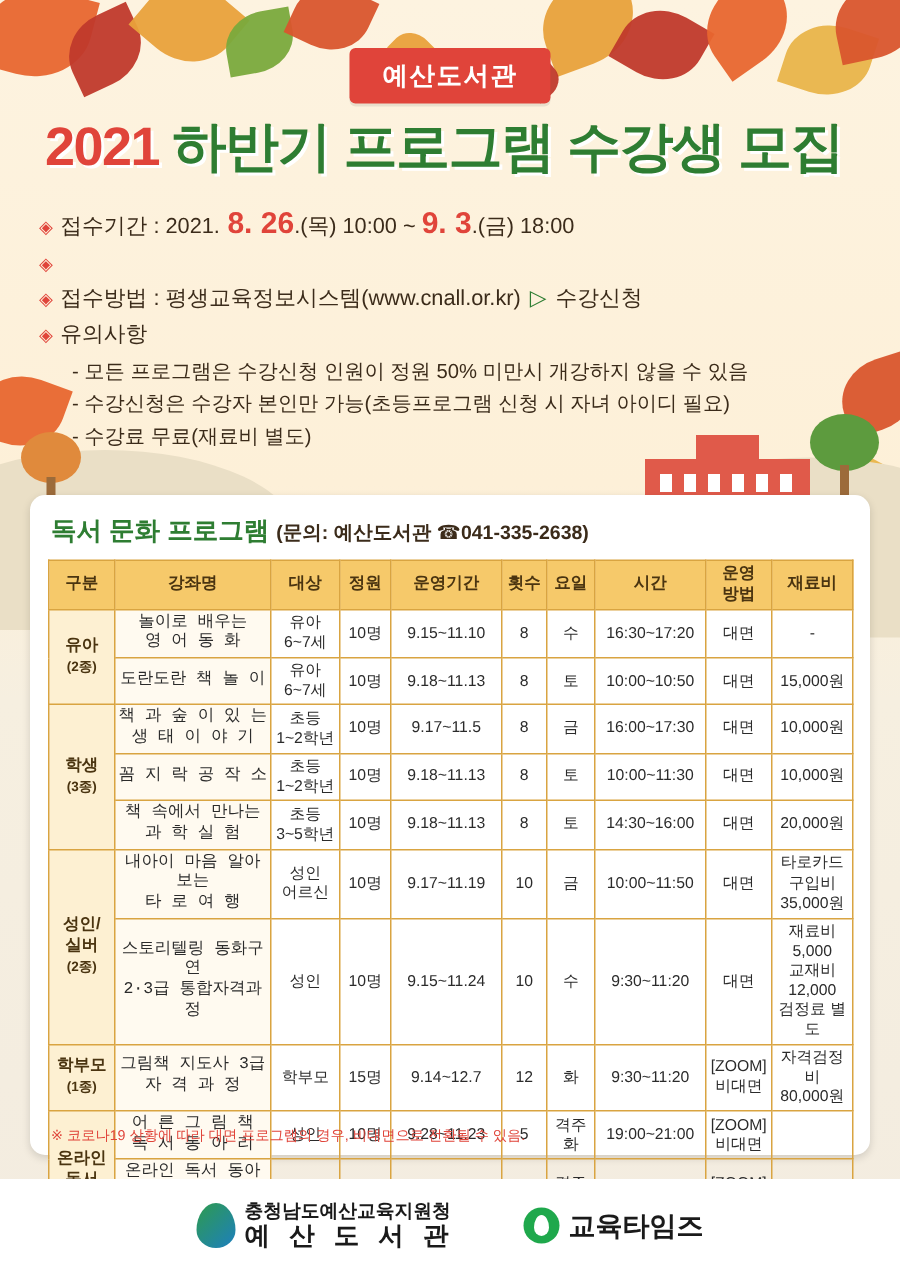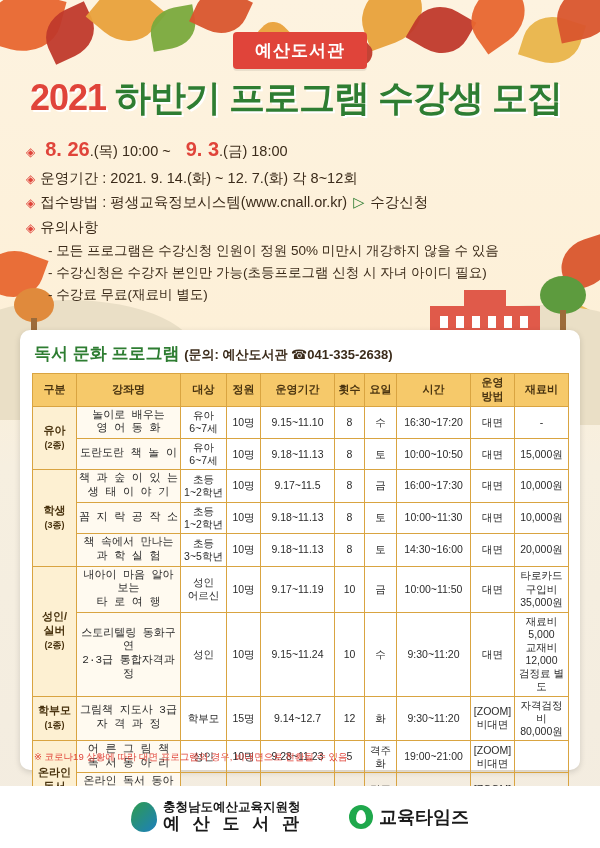--- a/index.html
+++ b/index.html
@@ -133,28 +133,28 @@
   <div class="badge">예산도서관</div>
 
   <div class="title">
     <span class="yr">2021</span>
     <span>하반기 프로그램 수강생 모집</span>
   </div>
 
   <div class="info">
     <div class="row">
       <span class="dia">◈</span>
+      <span>접수기간 : 2021.</span>
       <span class="big-red" style="margin-left:5px;">8. 26</span>
       <span>.(목) 10:00 ~</span>
-      <span class="big-red" style="margin-left:15px;">9. 3</span>
+      <span class="big-red" style="margin-left:4px;">9. 3</span>
       <span>.(금) 18:00</span>
     </div>
     <div class="row">
       <span class="dia">◈</span>
-      <span>운영기간 : 2021. 9. 14.(화) ~ 12. 7.(화) 각 8~12회</span>
     </div>
     <div class="row">
       <span class="dia">◈</span>
       <span>접수방법 : 평생교육정보시스템(www.cnall.or.kr)</span>
       <span class="arrow" style="margin:0 6px;">▷</span>
       <span>수강신청</span>
     </div>
     <div class="row">
       <span class="dia">◈</span>
       <span>유의사항</span>

